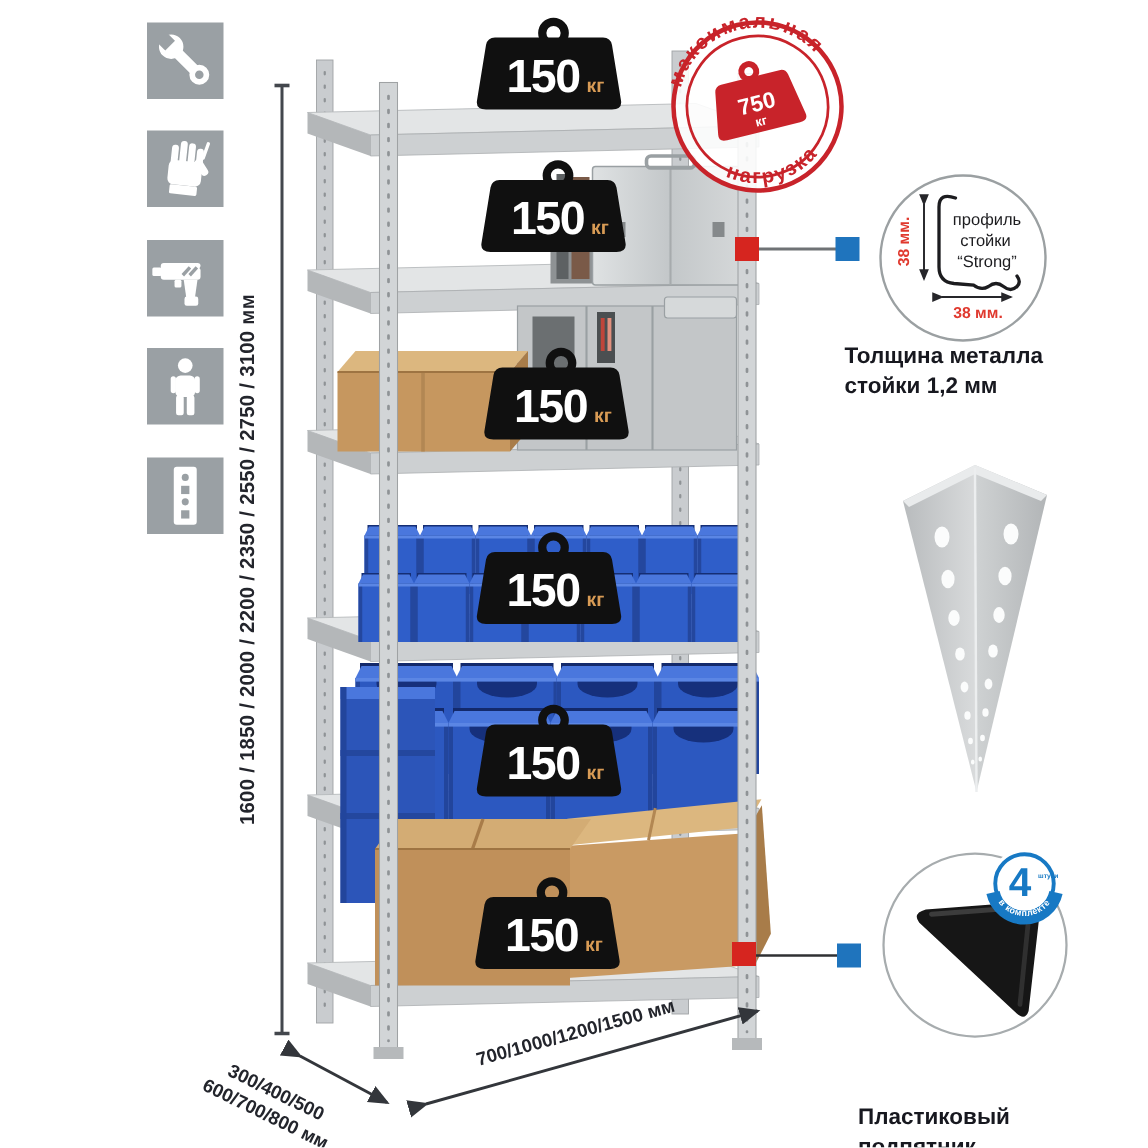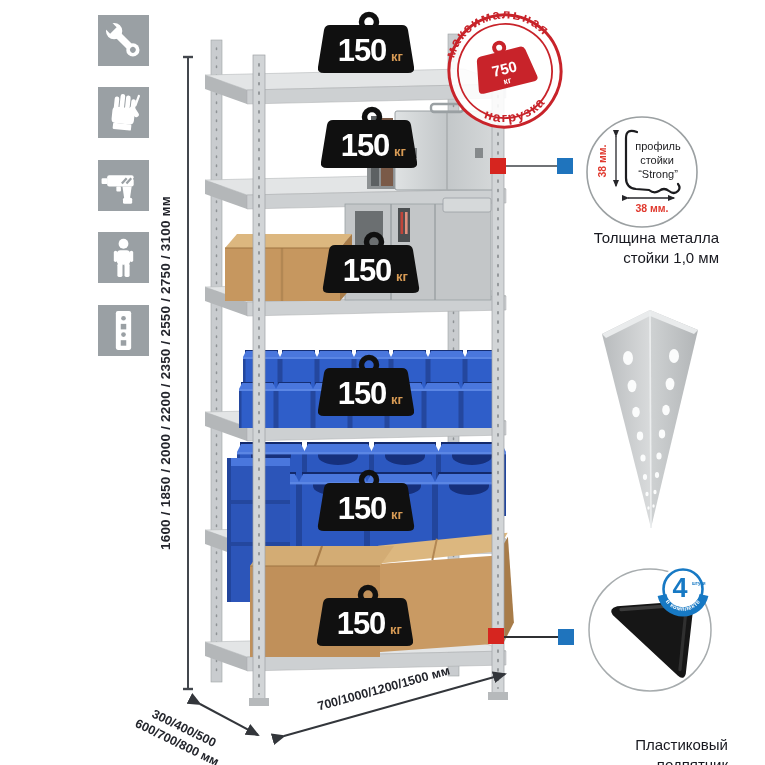--- a/index.html
+++ b/index.html
@@ -7,22 +7,22 @@
          font-family:"Liberation Sans",sans-serif;}
   .abs{position:absolute;}
   
   .side-icon{position:absolute;left:98px;width:51px;height:51px;background:#9aa0a4;}
   
   .height-label{position:absolute;left:152px;top:57px;height:632px;width:26px;
     display:flex;align-items:center;justify-content:center;
     writing-mode:vertical-rl;transform:rotate(180deg);
     font-size:13.5px;font-weight:bold;color:#23252c;letter-spacing:.2px;white-space:nowrap;}
   
-  .callout-caption{position:absolute;width:156px;text-align:right;font-size:15px;
-    font-weight:normal;color:#17181f;line-height:1.32;}
+  .callout-caption{position:absolute;width:156px;text-align:left;font-size:15px;
+    font-weight:bold;color:#17181f;line-height:1.32;}
   .callout-caption span{display:block;}
   
   .dim-label{position:absolute;font-size:12.5px;font-weight:bold;color:#23252c;
     text-align:center;line-height:1.25;white-space:nowrap;}
   .dim-depth{left:146px;top:702px;transform:rotate(26deg);transform-origin:left top;}
   .dim-width{left:316px;top:700px;transform:rotate(-15.5deg);transform-origin:left top;}
   
   .marker{position:absolute;width:16px;height:16px;}
   .marker.red{background:#d6251f;}
   .marker.blue{background:#1f74bd;}
@@ -362,21 +362,21 @@
     <line x1="-26" y1="-36" x2="-26" y2="14" stroke="#26262a" stroke-width="1.3" marker-start="url(#arrS)" marker-end="url(#arrS)"></line>
     <line x1="-14" y1="26" x2="32" y2="26" stroke="#26262a" stroke-width="1.3" marker-start="url(#arrS)" marker-end="url(#arrS)"></line>
     <text class="dim-red" transform="translate(-36,-11) rotate(-90)" text-anchor="middle">38 мм.</text>
     <text class="dim-red" x="10" y="40" text-anchor="middle">38 мм.</text>
     <text class="prof-label" x="16" y="-22" text-anchor="middle">профиль</text>
     <text class="prof-label" x="15" y="-8" text-anchor="middle">стойки</text>
     <text class="prof-label" x="16" y="6" text-anchor="middle">“Strong”</text>
   </svg>
   <div class="callout-caption" style="left:563px;top:228px">
     <span>Толщина металла</span>
-    <span>стойки 1,0 мм</span>
+    <span>стойки 1,2 мм</span>
   </div>
 
   <svg class="abs" style="left:590px;top:300px" width="120" height="235" viewBox="0 0 120 235">
     <defs>
       <linearGradient id="faceL" x1="0" y1="0" x2="1" y2="0">
         <stop offset="0" stop-color="#b8bbbd"></stop>
           <stop offset="1" stop-color="#d9dbdc"></stop>
       </linearGradient>
       <linearGradient id="faceR" x1="0" y1="0" x2="1" y2="0">
         <stop offset="0" stop-color="#cfd2d3"></stop>

